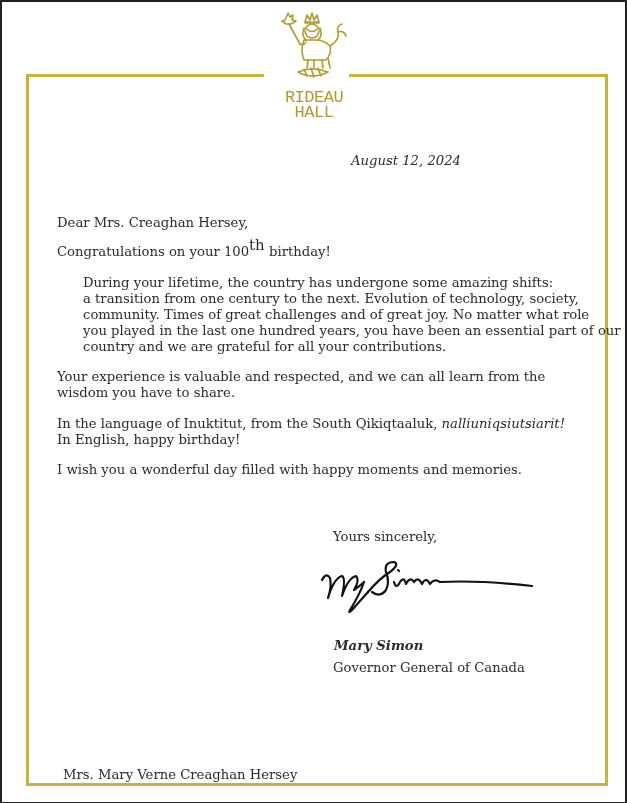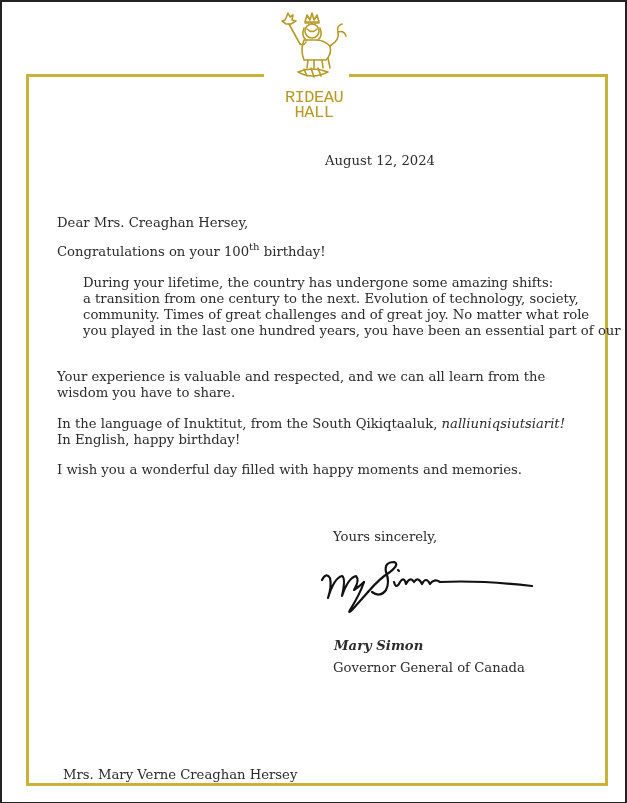--- a/index.html
+++ b/index.html
@@ -21,24 +21,24 @@
     position: absolute; left: 262px; top: 88px; width: 100px; text-align: center;
     font-family: Liberation Mono, monospace; color: #b59a28; font-size: 17px; line-height: 15px;
     letter-spacing: -0.5px;
   }
   .crest-text span { display: block; }
 
   .txt {
     position: absolute; font-family: "DejaVu Serif", serif; color: #2b2b2b;
     font-size: 13.2px; line-height: 16px; white-space: nowrap;
   }
-  .date { left: 323px; top: 151px; }
+  .date { left: 349px; top: 151px; font-style: italic; }
   .salutation { left: 55px; top: 213px; }
   .congrats { left: 55px; top: 242px; }
-  .congrats sup { font-size: 10px; vertical-align: 6px; line-height: 0; }
+  .congrats sup { font-size: 15px; vertical-align: 6px; line-height: 0; }
   .para { left: 55px; }
   .p1 { top: 273px; margin-left: 26px; }
   .p2 { top: 367px; }
   .p3 { top: 414px; }
   .p4 { top: 460px; }
   .para .line { display: block; }
   .ital { font-style: italic; }
   .closing { left: 331px; top: 527px; }
   .sig { position: absolute; left: 318px; top: 556px; width: 220px; height: 58px; }
   .signer-name { left: 332px; top: 636px; font-weight: bold; font-style: italic; }
@@ -87,20 +87,21 @@
 
   <div class="txt date">August 12, 2024</div>
   <div class="txt salutation">Dear Mrs. Creaghan Hersey,</div>
   <div class="txt congrats"><span>Congratulations on your 100</span><sup>th</sup><span> birthday!</span></div>
 
   <div class="txt para p1">
     <span class="line">During your lifetime, the country has undergone some amazing shifts:</span>
     <span class="line">a transition from one century to the next. Evolution of technology, society,</span>
     <span class="line">community. Times of great challenges and of great joy. No matter what role</span>
     <span class="line">you played in the last one hundred years, you have been an essential part of our</span>
+    <span class="line">country and we are grateful for all your contributions.</span>
   </div>
 
   <div class="txt para p2">
     <span class="line">Your experience is valuable and respected, and we can all learn from the</span>
     <span class="line">wisdom you have to share.</span>
   </div>
 
   <div class="txt para p3">
     <span class="line"><span>In the language of Inuktitut, from the South Qikiqtaaluk, </span><span class="ital">nalliuniqsiutsiarit!</span></span>
     <span class="line">In English, happy birthday!</span>

